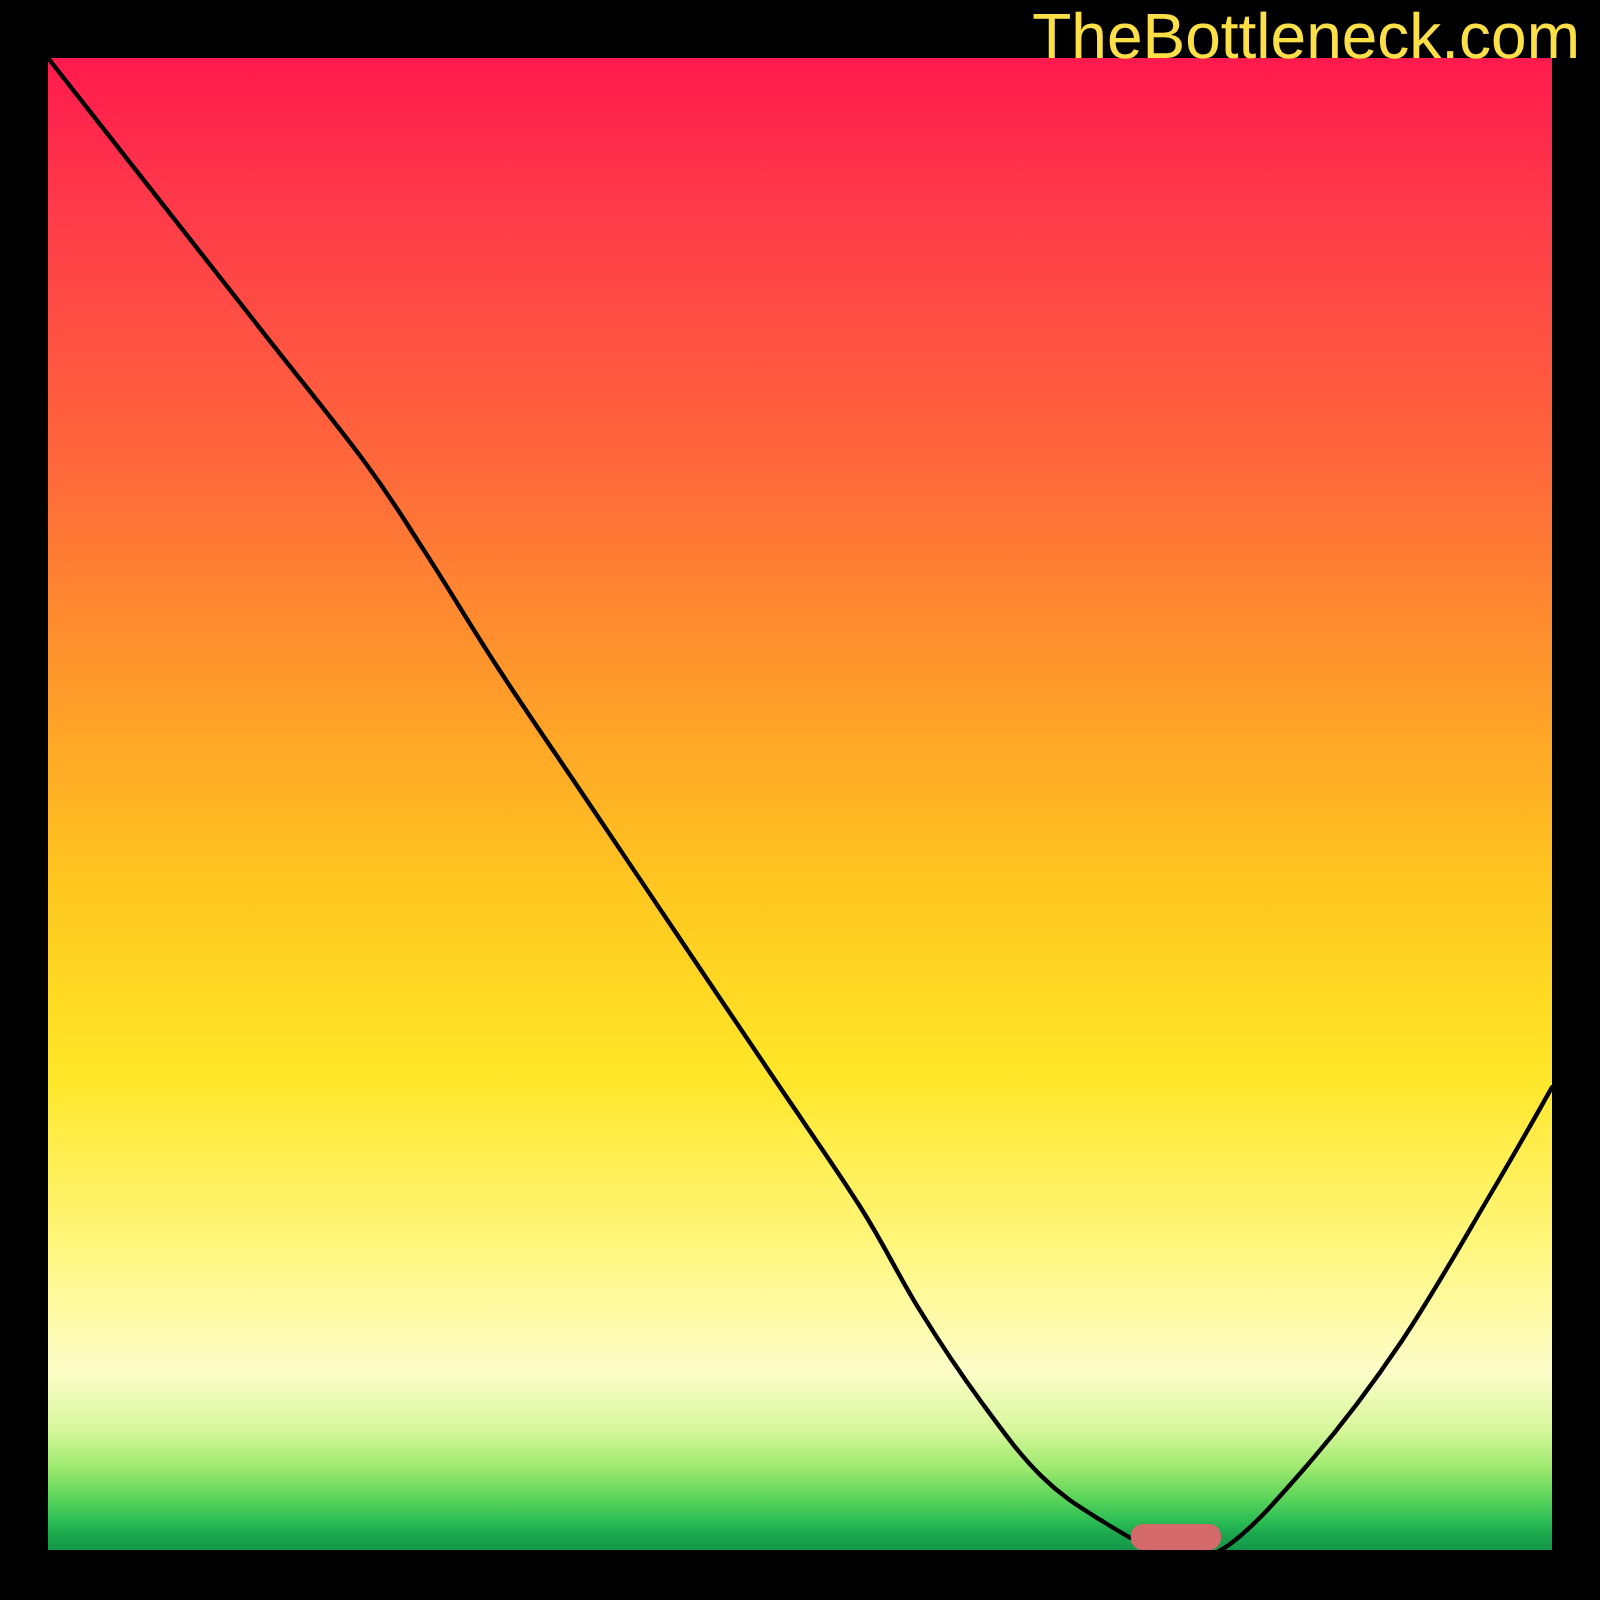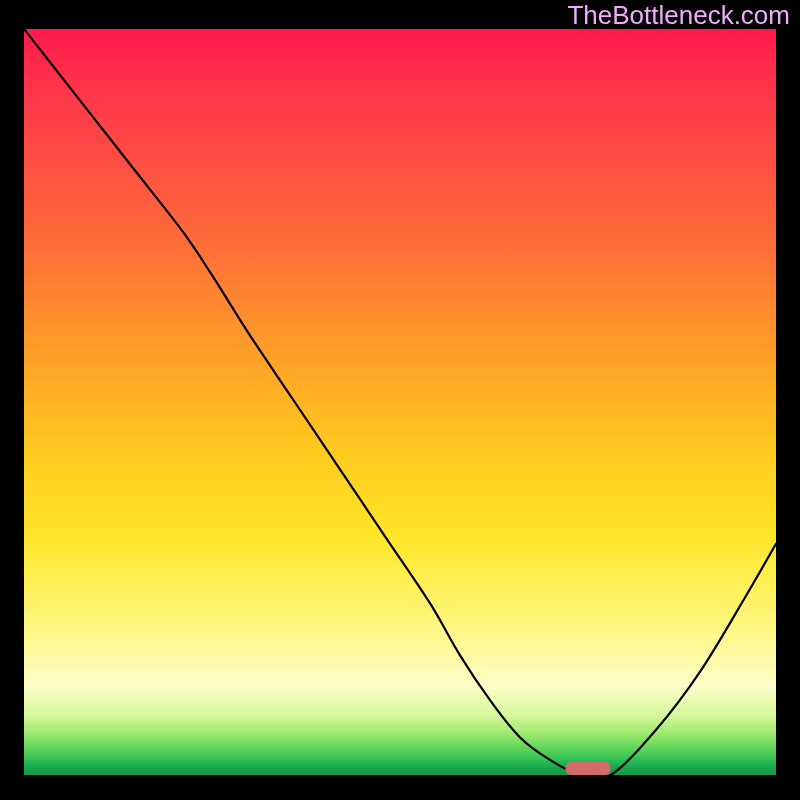--- a/index.html
+++ b/index.html
@@ -54,23 +54,23 @@
   .curve-svg {
     position: absolute;
     left: 0;
     top: 0;
     width: 752px;
     height: 746px;
   }
   .watermark {
     position: absolute;
     right: 10px;
-    color: #f0abfc;
+    color: #fde047;
     font-family: Arial, Helvetica, sans-serif;
-    font-size: 26px;
+    font-size: 32px;
     font-weight: 400;
     letter-spacing: 0;
     user-select: none;
   }
 </style>
 </head>
 <body>
 
 <div class="outer-frame">
 

